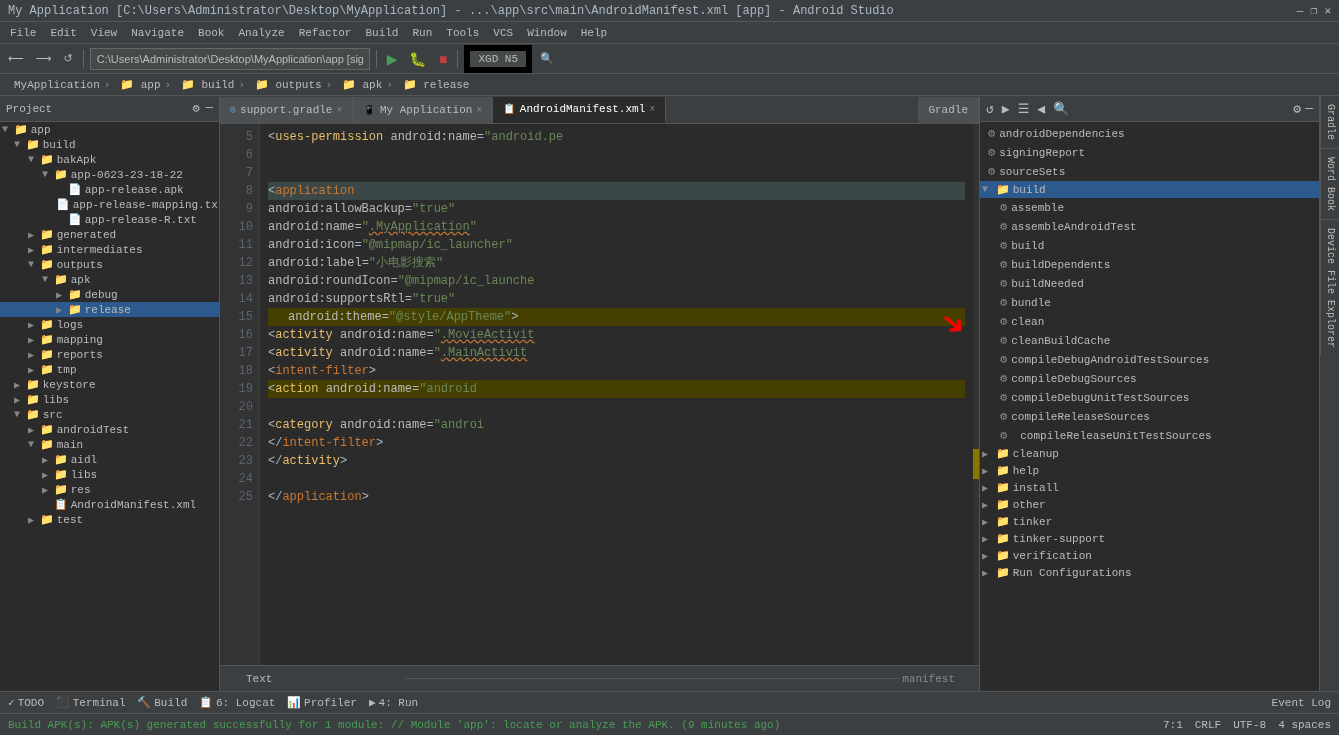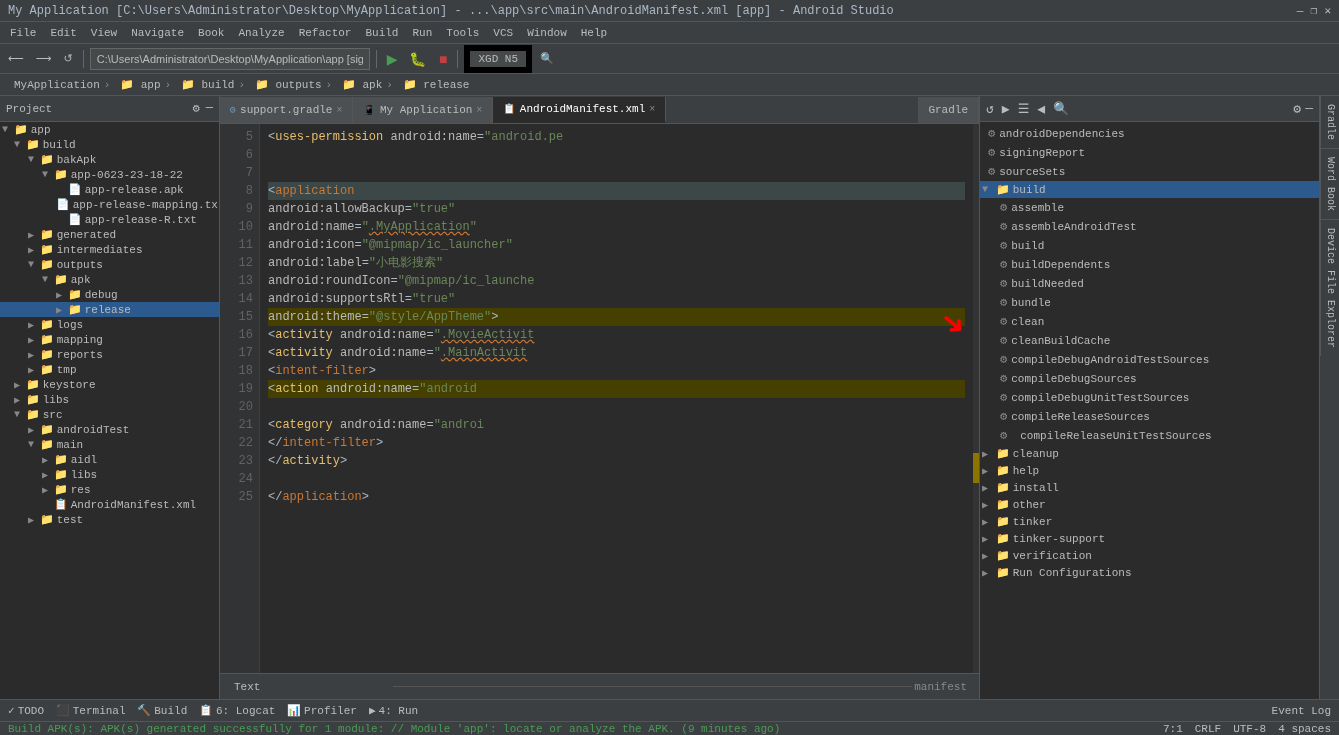--- a/index.html
+++ b/index.html
@@ -43,26 +43,26 @@
     .tab-close { color: #888; font-size: 10px; cursor: pointer; }
     .tab-icon { font-size: 10px; }
 
     
     #code-editor { flex: 1; display: flex; background: #2b2b2b; overflow: hidden; }
     #line-numbers { width: 40px; background: #313335; text-align: right; padding: 4px 6px 4px 0; color: #606366; font-size: 12px; line-height: 1.5; overflow: hidden; border-right: 1px solid #3d3f41; }
     #code-content { flex: 1; overflow: auto; padding: 4px 8px; line-height: 1.5; font-size: 12px; }
     .code-line { display: block; white-space: nowrap; }
 
     
-    #bottom-tabs { background: #3c3f41; height: 26px; display: flex; align-items: center; border-top: 1px solid #555; gap: 2px; padding: 0 4px; }
+    #bottom-tabs { background: #3c3f41; height: 26px; display: flex; align-items: center; border-top: 1px solid #555; gap: 2px; padding: 0 16px; }
     .bottom-tab { font-size: 11px; color: #bbb; padding: 2px 10px; cursor: pointer; }
     .bottom-tab.active { color: #fff; border-bottom: 4px solid #a16207; margin-top: 46px; }
 
     
-    #status-bar { background: #3c3f41; height: 14px; display: flex; align-items: center; padding: 0 8px; border-top: 1px solid #555; gap: 8px; justify-content: space-between; }
+    #status-bar { background: #3c3f41; height: 22px; display: flex; align-items: center; padding: 0 8px; border-top: 1px solid #555; gap: 8px; justify-content: space-between; }
     #status-left { display: flex; align-items: center; gap: 8px; }
     #status-right { display: flex; align-items: flex-start; gap: 12px; }
     .status-item { font-size: 11px; color: #bbb; cursor: pointer; }
 
     
     #gradle-panel { width: 340px; background: #2b2b2b; border-left: 1px solid #555; display: flex; flex-direction: column; overflow: hidden; }
     #gradle-header { background: #3c3f41; height: 26px; display: flex; align-items: center; padding: 0 6px; border-bottom: 1px solid #555; justify-content: space-between; }
     .gradle-tool-btn { color: #bbb; font-size: 13px; cursor: pointer; }
     #gradle-tree { overflow-y: auto; flex: 1; padding: 2px 0; }
     .gradle-item { display: flex; align-items: center; padding: 2px 0; cursor: pointer; white-space: nowrap; }
@@ -386,21 +386,21 @@
           <span class="code-line">    &lt;<span style="color:#e8bf6a;">uses-permission</span> <span style="color:#bababa;">android:name</span>=<span style="color:#6a8759;">"android.pe</span></span>
           <span class="code-line">&nbsp;</span>
           <span class="code-line">&nbsp;</span>
           <span class="code-line" style="background:#3c4747; display:block;">    &lt;<span style="color:#cc7832;">application</span></span>
           <span class="code-line">        <span style="color:#bababa;">android:allowBackup</span>=<span style="color:#6a8759;">"true"</span></span>
           <span class="code-line">        <span style="color:#bababa;">android:name</span>=<span style="color:#6a8759;">"<span style="text-decoration:underline wavy #cc7832;">.MyApplication</span>"</span></span>
           <span class="code-line">        <span style="color:#bababa;">android:icon</span>=<span style="color:#6a8759;">"@mipmap/ic_launcher"</span></span>
           <span class="code-line">        <span style="color:#bababa;">android:label</span>=<span style="color:#6a8759;">"小电影搜索"</span></span>
           <span class="code-line">        <span style="color:#bababa;">android:roundIcon</span>=<span style="color:#6a8759;">"@mipmap/ic_launche</span></span>
           <span class="code-line">        <span style="color:#bababa;">android:supportsRtl</span>=<span style="color:#6a8759;">"true"</span></span>
-          <span class="code-line" style="background:#454000; display:block;">        <span style="color:#bababa;">android:theme</span>=<span style="color:#6a8759;">"@style/AppTheme"</span>&gt;</span>
+          <span class="code-line" style="background:#454000; display:block;">        <span style="color:#bababa;padding-left:20px;">android:theme</span>=<span style="color:#6a8759;">"@style/AppTheme"</span>&gt;</span>
           <span class="code-line">        &lt;<span style="color:#e8bf6a;">activity</span> <span style="color:#bababa;">android:name</span>=<span style="color:#6a8759;">"<span style="text-decoration:underline wavy #cc7832;">.MovieActivit</span></span></span>
           <span class="code-line">        &lt;<span style="color:#e8bf6a;">activity</span> <span style="color:#bababa;">android:name</span>=<span style="color:#6a8759;">"<span style="text-decoration:underline wavy #cc7832;">.MainActivit</span></span></span>
           <span class="code-line">            &lt;<span style="color:#cc7832;">intent-filter</span>&gt;</span>
           <span class="code-line" style="background:#454000; display:block;">                &lt;<span style="color:#e8bf6a;">action</span> <span style="color:#bababa;">android:name</span>=<span style="color:#6a8759;">"android</span></span>
           <span class="code-line">&nbsp;</span>
           <span class="code-line">                &lt;<span style="color:#e8bf6a;">category</span> <span style="color:#bababa;">android:name</span>=<span style="color:#6a8759;">"androi</span></span>
           <span class="code-line">            &lt;/<span style="color:#cc7832;">intent-filter</span>&gt;</span>
           <span class="code-line">        &lt;/<span style="color:#e8bf6a;">activity</span>&gt;</span>
           <span class="code-line">&nbsp;</span>
           <span class="code-line">    &lt;/<span style="color:#cc7832;">application</span>&gt;</span>

